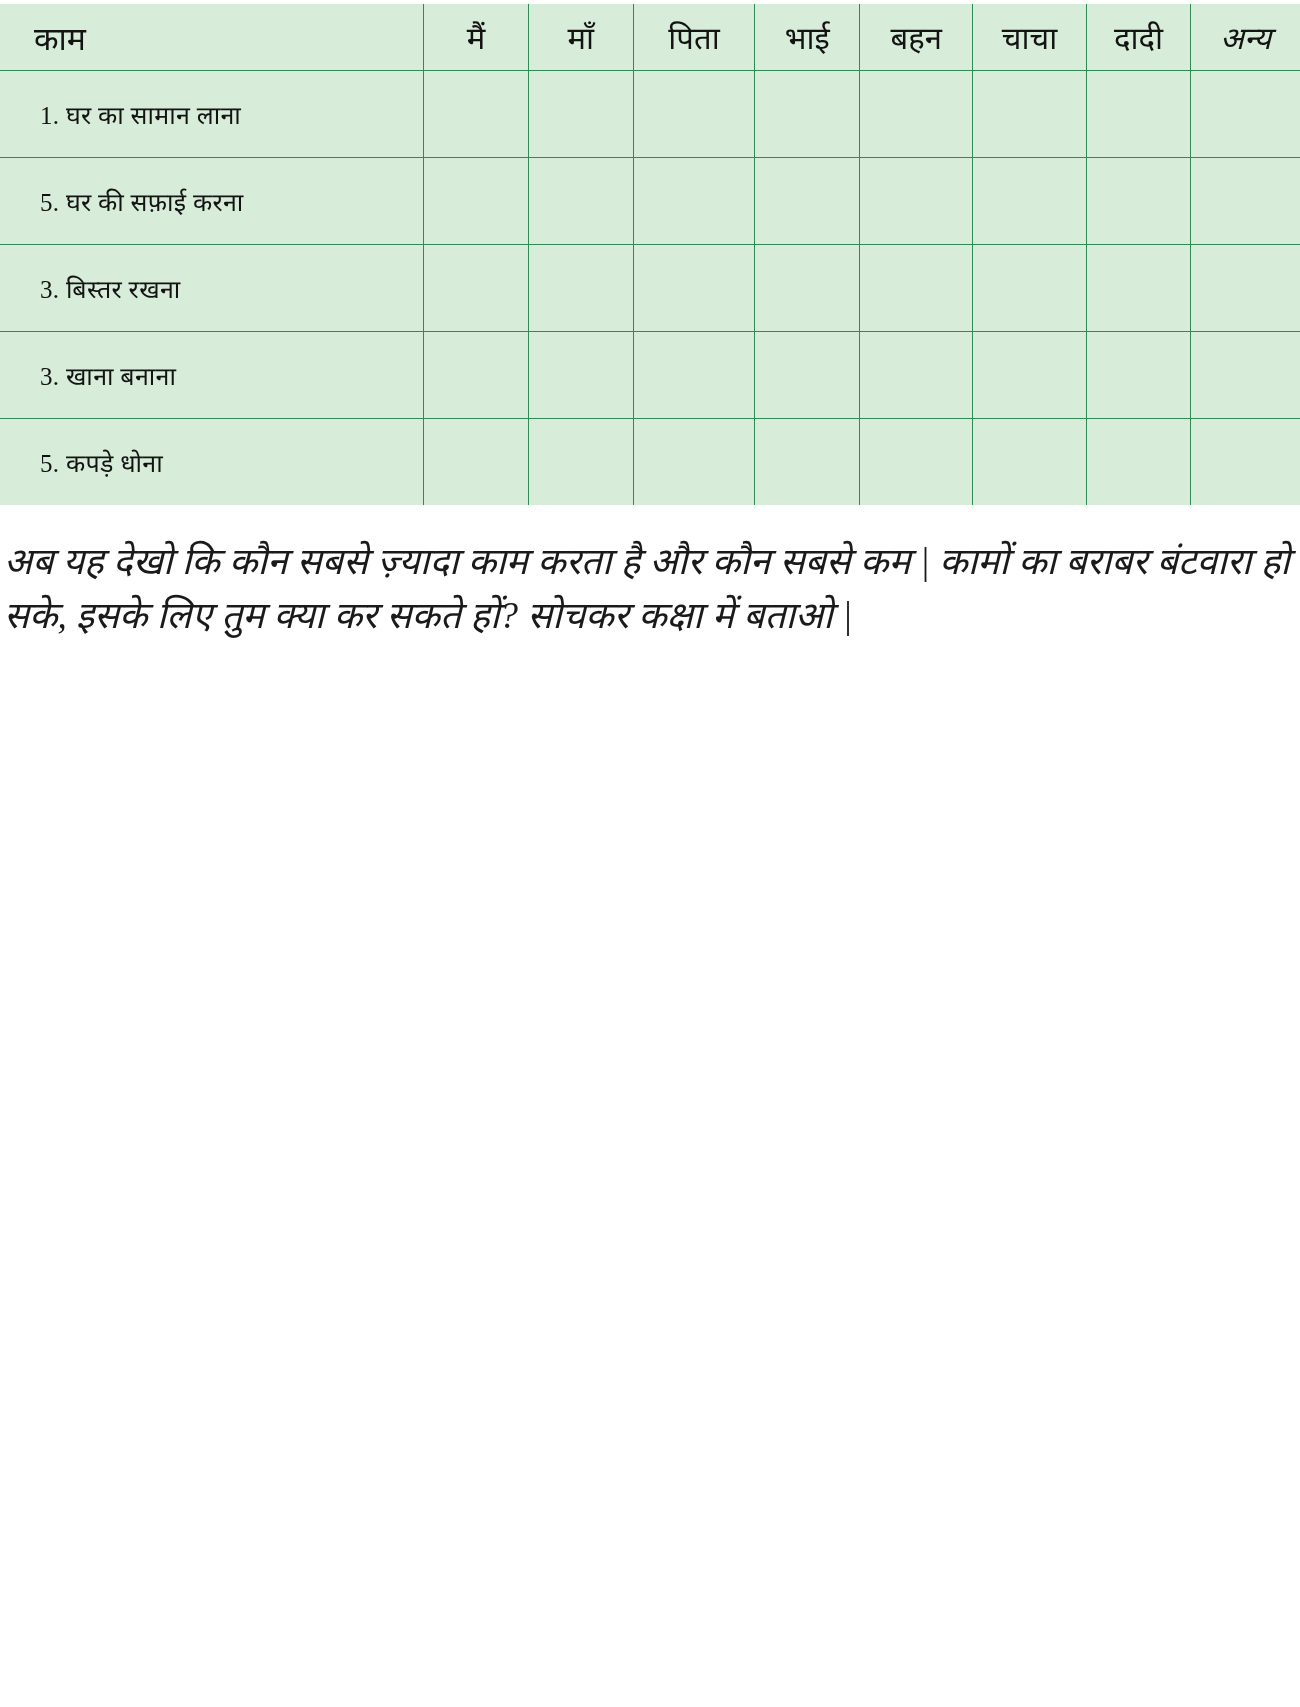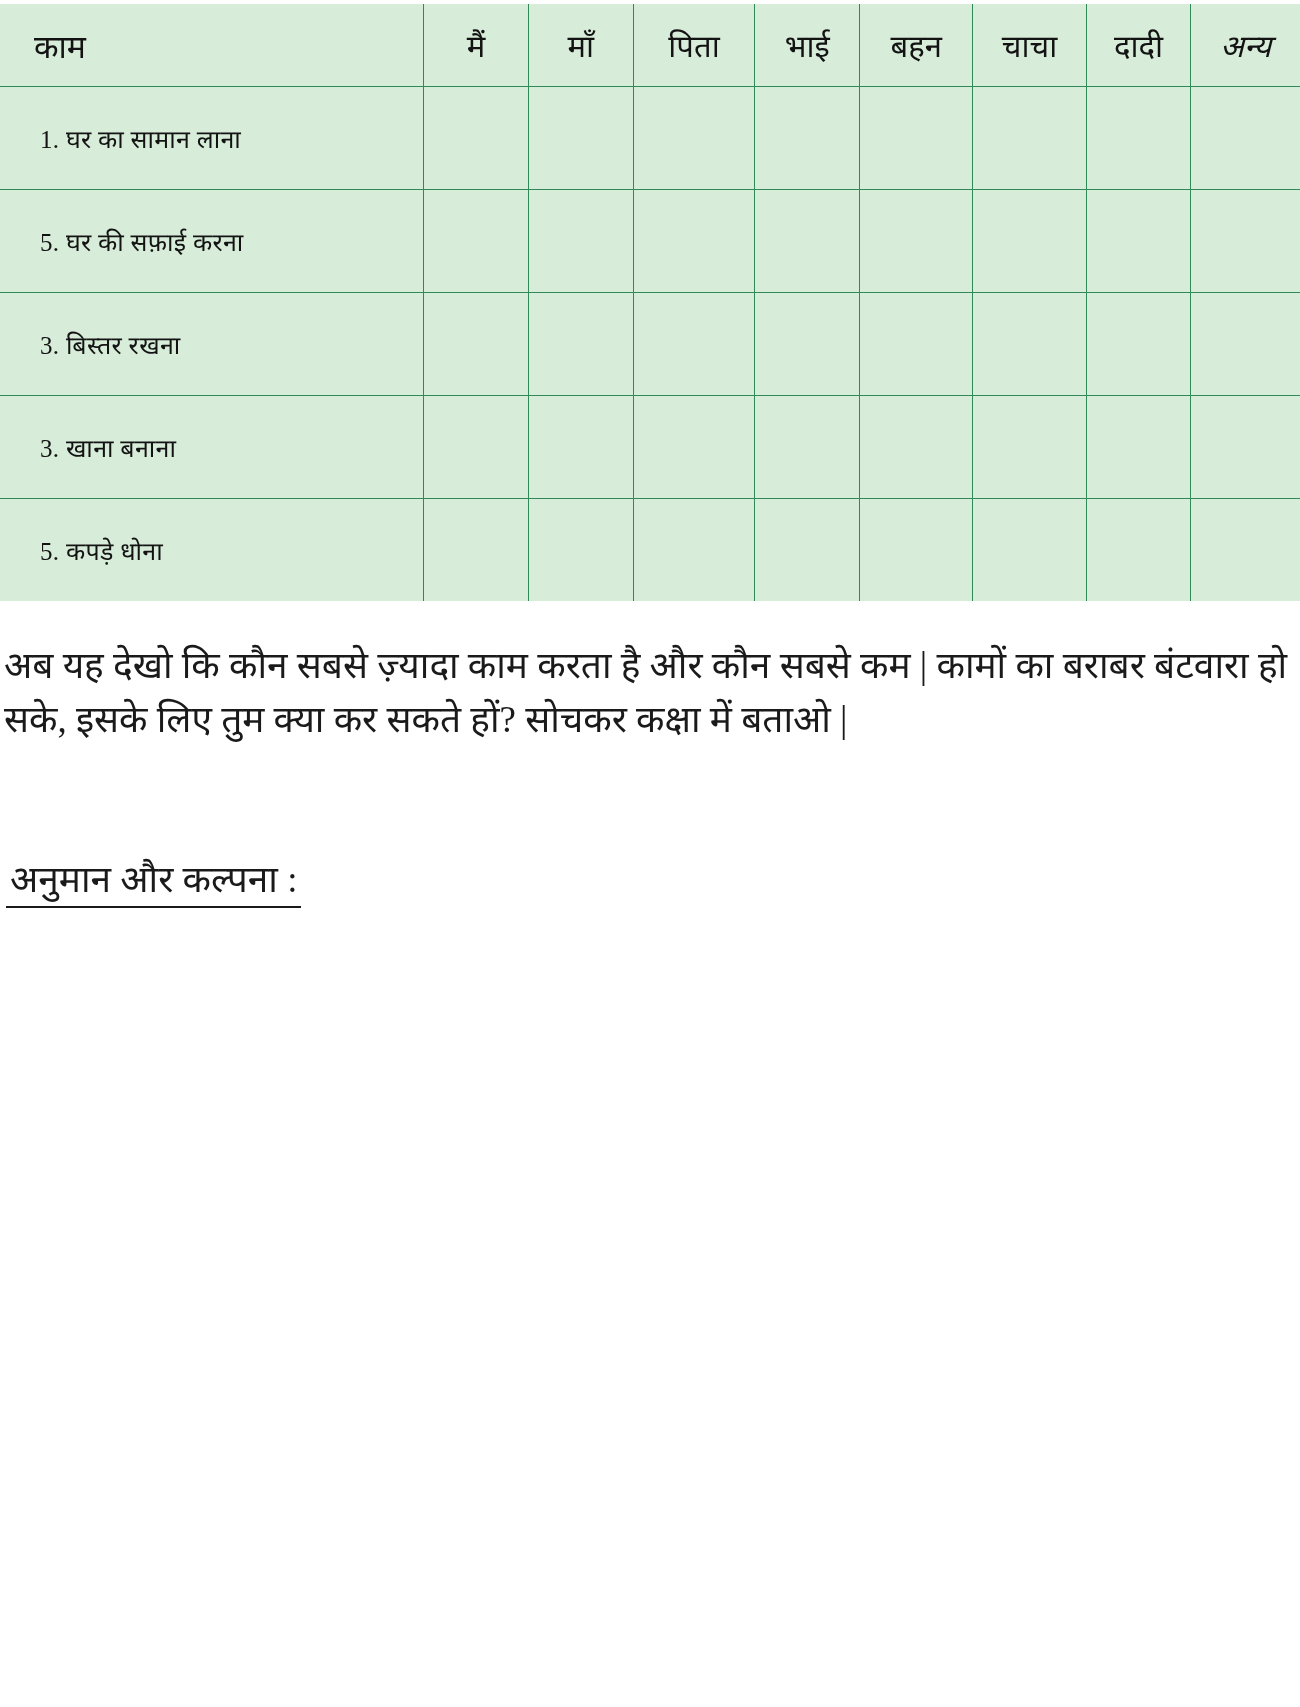--- a/index.html
+++ b/index.html
@@ -34,21 +34,21 @@
     width: 1300px;
     background: #d7ecd9;
     table-layout: fixed;
   }
   table.chores td, table.chores th {
     border: 1.5px solid #2f8a56;
     font-weight: normal;
     font-size: 31px;
     color: #131313;
     background: transparent;
-    padding: 8px;
+    padding: 0;
     height: 86px;
     vertical-align: middle;
   }
   table.chores tr:first-child td {
     height: 66px;
   }
   table.chores td.head-task {
     text-align: left;
     padding-left: 34px;
     font-size: 32px;
@@ -65,24 +65,25 @@
   }
   table.chores td.cell {
     text-align: center;
   }
   
   table.chores tr td:first-child { border-left: none; }
   table.chores tr td:last-child  { border-right: none; font-style: italic; }
   table.chores tr:first-child td { border-top: none; }
   table.chores tr:last-child td  { border-bottom: none; }
   .para {
-    margin: 8px 0 0 0;
+    margin: 0 0 0 0;
     padding: 0 8px 0 4px;
     font-size: 37px;
     line-height: 1.45;
+    font-style: italic;
   }
   .spacer-lg { height: 108px; }
   .spacer-md { height: 58px; }
   .spacer-sm { height: 30px; }
 
   .section-heading {
     font-size: 37px;
     line-height: 1.4;
     padding: 0 4px;
     display: inline-block;
@@ -193,21 +194,18 @@
           <td class="cell"></td>
         </tr>
       </tbody>
     </table>
   </div>
 
   <div class="spacer-sm"></div>
   <p class="para">अब यह देखो कि कौन सबसे ज़्यादा काम करता है और कौन सबसे कम | कामों का बराबर बंटवारा हो सके, इसके लिए तुम क्या कर सकते हों? सोचकर कक्षा में बताओ |</p>
 
   <div class="spacer-lg"></div>
-  <div class="heading-row">
-    <span class="section-heading">अनुमान और कल्पना :</span>
-  </div>
 
   <div class="spacer-md"></div>
 
   <div class="spacer-lg"></div>
 
 </div>
 
 </body></html>

